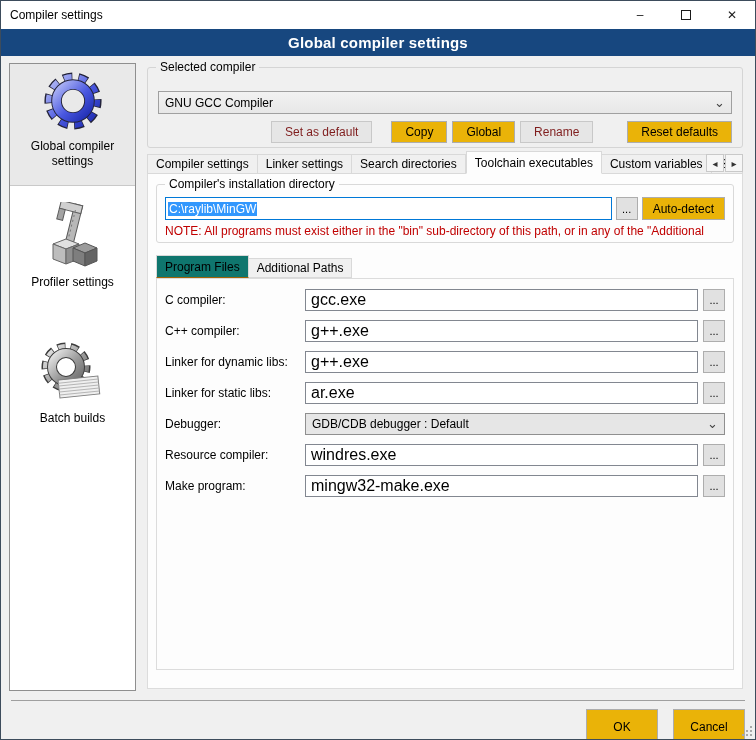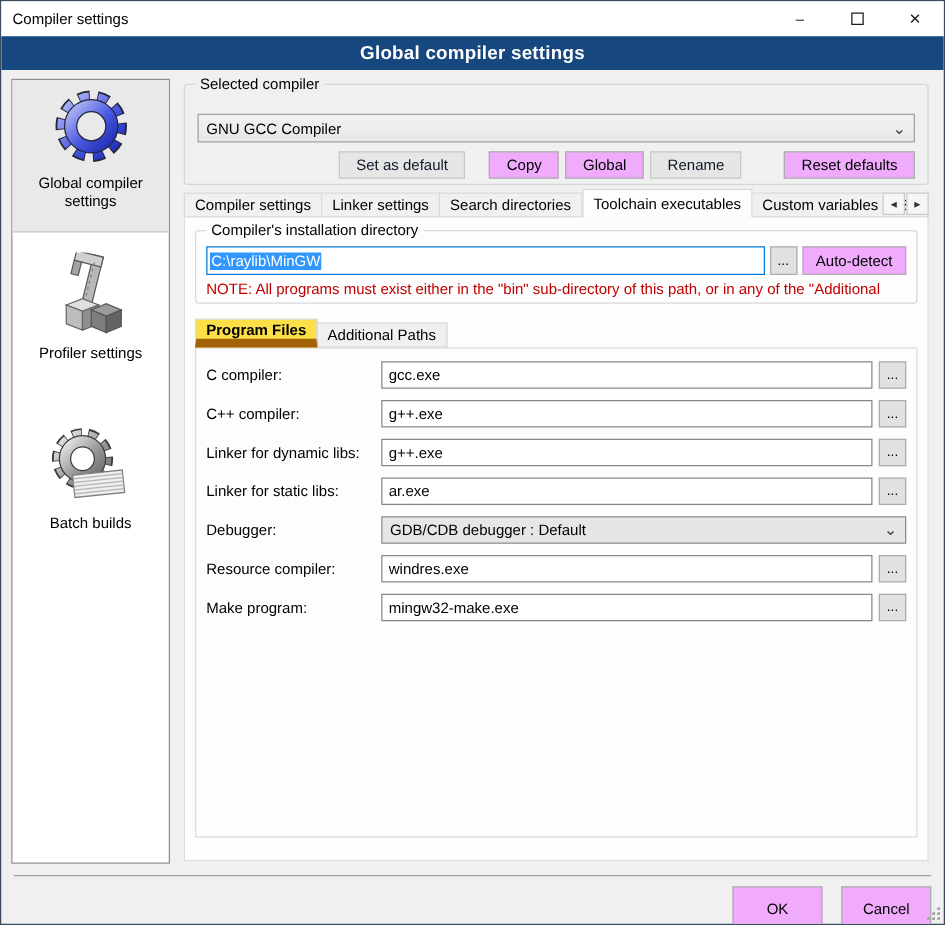--- a/index.html
+++ b/index.html
@@ -39,23 +39,23 @@
   .groupbox { position:relative; border:1px solid #d5d5d5; border-radius:3px; }
   .groupbox > .legend { position:absolute; top:-8px; left:8px; background:#f0f0f0; padding:0 4px; }
 
   .group-compiler { position:absolute; top:4px; left:2px; right:2px; height:81px; }
   .combo { height:23px; border:1px solid #a0a0a0; background:linear-gradient(#f2f2f2,#e7e7e7);
            display:flex; align-items:center; padding:0 6px; cursor:default; }
   .combo .val { flex:1; white-space:nowrap; overflow:hidden; }
   .combo .chev { color:#444; font-size:13px; line-height:10px; margin-left:4px; }
   .compiler-combo { position:absolute; top:23px; left:10px; right:10px;gap:47px; }
 
-  .btn { height:22px; background:#f0abfc; border:1px solid #adadad; padding:0 13px;
+  .btn { height:22px; background:#eab308; border:1px solid #adadad; padding:0 13px;
          font-size:12px; display:flex; align-items:center; justify-content:center; cursor:default; }
-  .btn.disabled { color:#0f172a; border-color:#c8c8c8; background:#e6e6e6;padding-left:13px; }
+  .btn.disabled { color:#7f1d1d; border-color:#c8c8c8; background:#e6e6e6;padding-left:13px; }
   .btn-row { position:absolute; top:53px; left:10px; right:10px; display:flex; gap:5px; }
   .btn-row .spacer { width:108px; }
   .btn-row .push { margin-left:auto; }
 
   
   .tabstrip { position:absolute; top:88px; left:2px; right:2px; height:23px;
               display:flex; align-items:flex-end; }
   .tab { height:20px; display:flex; align-items:center; padding:0 8px; white-space:nowrap;
          background:#f0f0f0; border:1px solid #d9d9d9; border-left:none; cursor:default; }
   .tab:first-child { border-left:1px solid #d9d9d9; }
@@ -79,26 +79,26 @@
                display:flex; align-items:center; padding:0 2px; overflow:hidden; }
   .sel-text { background:#3297fd; color:#fff; padding:0 1px; white-space:nowrap; }
   .browse-btn { width:22px; height:23px; background:#e1e1e1; border:1px solid #adadad;
                 display:flex; align-items:center; justify-content:center; font-size:11px; cursor:default; }
   .autodetect-btn { height:23px; padding:0 10px; }
   .note { color:#c00000; margin-top:4px; white-space:nowrap; overflow:hidden; }
 
   
   .inner-tabs { display:flex; align-items:flex-end; height:23px; margin-top:12px; }
   .inner-page { border:1px solid #dcdcdc; background:#fdfdfd; height:392px; padding:10px 8px; }
-  .tab.inner-sel { background:#fde047; border-bottom:7px solid #a16207;font-weight:bold; }
+  .tab.inner-sel { background:#0f766e; border-bottom:1px solid #a16207; }
 
   .prog-row { display:flex; align-items:center; margin-bottom:9px; }
   .prog-row .plabel { width:140px; white-space:nowrap; }
   .prog-row input[type=text] { flex:1; height:22px; border:1px solid #828790; background:#fff;
-        font-family:"Liberation Sans", sans-serif; font-size:12px; padding:0 5px; outline:none; }
+        font-family:"Liberation Sans", sans-serif; font-size:16px; padding:0 5px; outline:none; }
   .prog-row .browse-btn { margin-left:5px; width:22px; height:22px; }
   .prog-row .combo { flex:1; background:#e6e6e6; border-color:#8f8f8f; height:22px; }
 
   
   .separator { position:absolute; left:10px; right:10px; top:699px; height:1px; background:#9f9f9f; }
   .footer-btn { position:absolute; top:708px; width:72px; height:35px; }
   .ok-btn { left:585px; }
   .cancel-btn { left:672px; }
   .grip { position:absolute; right:2px; bottom:2px; width:12px; height:12px;
           background:

